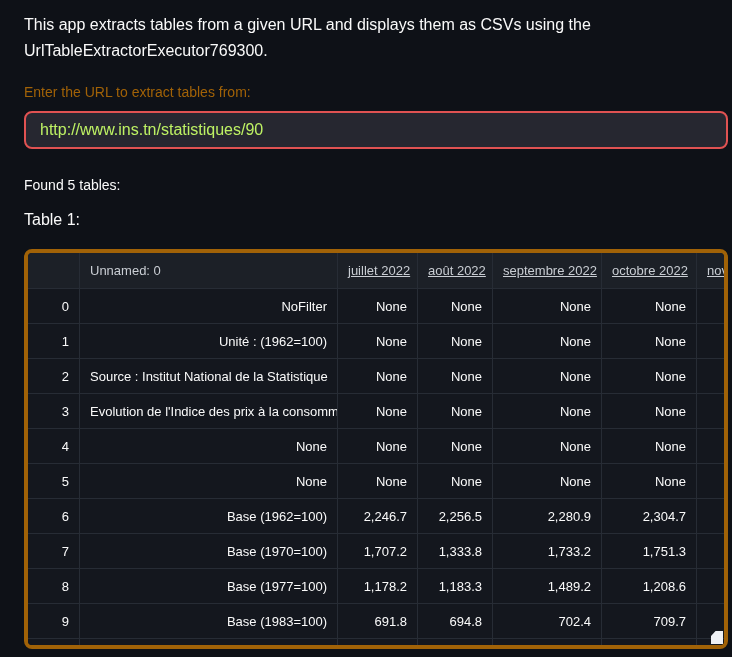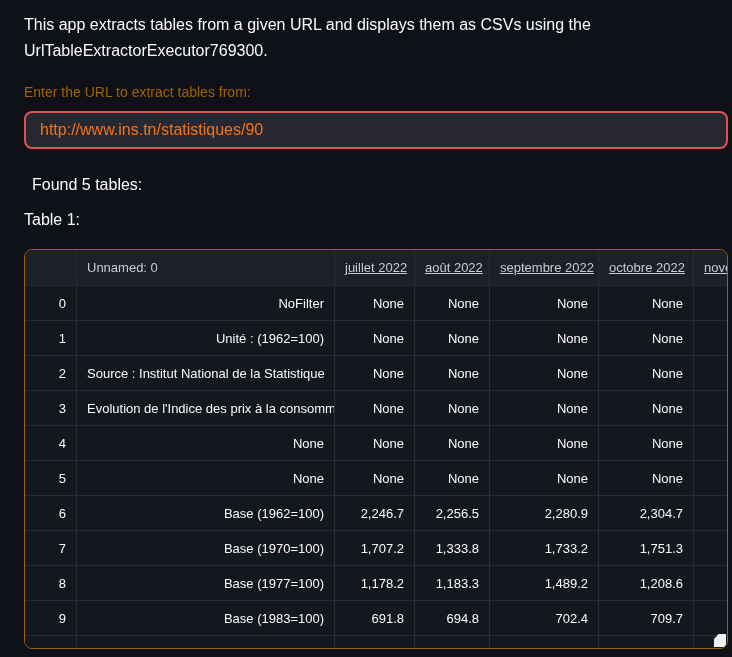--- a/index.html
+++ b/index.html
@@ -11,32 +11,32 @@
   }
   .page { padding:10px 18px 0 24px; }
 
   .desc { font-size:16px; line-height:26px; margin:2px 0 0; width:704px; }
   .url-label { display:block; font-size:14px; line-height:18px; margin-top:19px; color:#a16207; }
 
   .input-wrap { margin-top:10px; }
   .url-input {
     width:704px; height:38px; box-sizing:border-box;
     background:#262730; border:2px solid #e05252; border-radius:8px;
-    color:#f97316; font-size:16px; padding:0 14px;
+    color:#bef264; font-size:16px; padding:0 14px;
     font-family:"Liberation Sans", sans-serif; outline:none; display:block;
   }
 
-  .found     { font-size:16px; line-height:20px; margin:26px 8px 0; }
+  .found     { font-size:14px; line-height:20px; margin:26px 0 0; }
   .tbl-title { font-size:16px; line-height:20px; margin:15px 0 0; }
 
   .df-wrap {
     position:relative; margin-top:19px;
     width:704px; height:400px; box-sizing:border-box;
     overflow:hidden; border-radius:8px;
-    border:1px solid #a16207; background:#14171e;
+    border:4px solid #a16207; background:#14171e;
   }
   table.df { border-collapse:separate; border-spacing:0; table-layout:fixed; width:779px; }
   table.df th, table.df td {
     box-sizing:border-box; white-space:nowrap; overflow:hidden;
     padding:0 10px; height:35px; font-weight:400; font-size:13px;
     border-bottom:1px solid #272c35; border-right:1px solid #272c35;
   }
   table.df thead th { background:#1c2027; color:#c9cdd3; height:36px; text-align:left; }
   table.df thead th.a-r { text-align:right;text-decoration:underline; }
   table.df tbody td { background:#14171e; color:#fafafa; }

